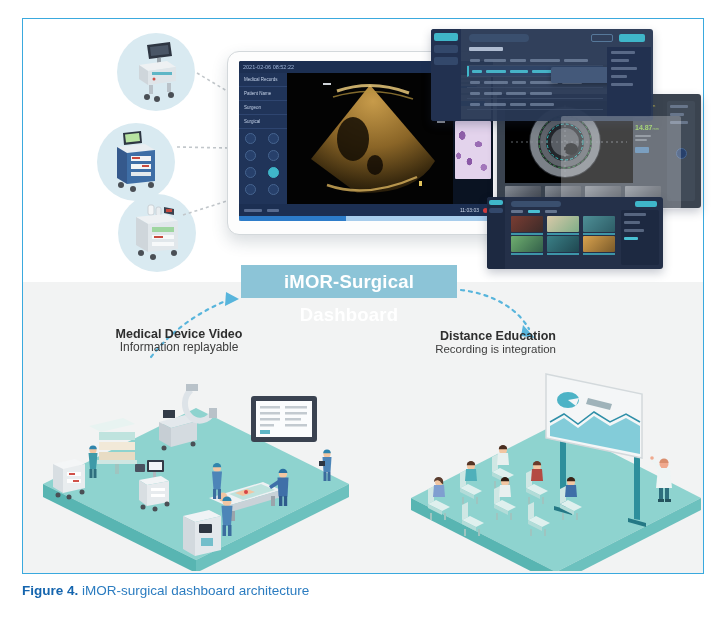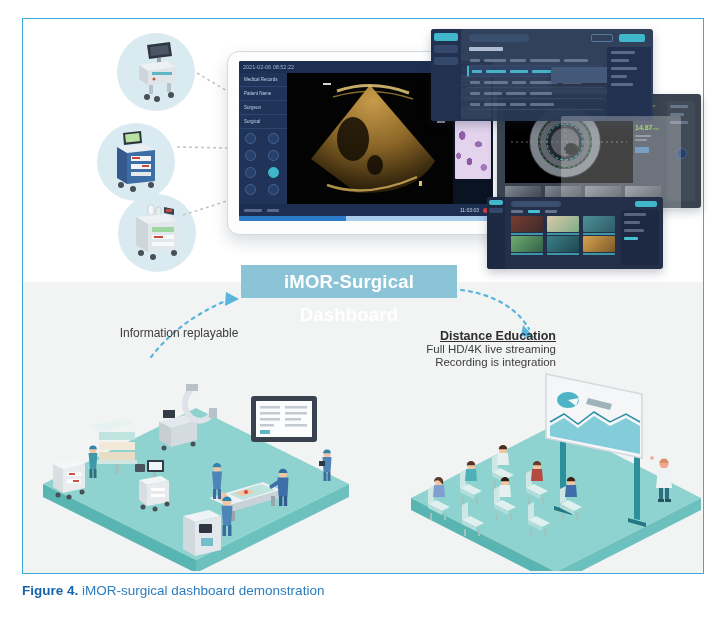--- a/index.html
+++ b/index.html
@@ -87,21 +87,21 @@
   .t6{background:linear-gradient(135deg,#d9a24e,#7a5a2a);}
   #scPanel{left:134px;top:13px;width:38px;height:55px;background:#1d2941;border-radius:2px;padding:3px;box-sizing:border-box;}
   #glass{left:538px;top:97px;width:120px;height:93px;background:rgba(255,255,255,.26);z-index:6;border-radius:2px;}
   
   #banner{left:218px;top:246px;width:216px;height:33px;background:#8cc4d7;z-index:8;
           color:#fff;font-size:18.5px;font-weight:bold;text-align:center;line-height:33px;letter-spacing:.2px;}
   #lblLeft{left:80px;top:308px;width:152px;text-align:center;z-index:2;color:#3d3d3d;}
   #lblLeft .t{font-weight:bold;font-size:12.5px;color:#2e2e2e;}
   #lblLeft .s{font-size:12px;line-height:13px;}
   #lblRight{left:353px;top:310px;width:180px;text-align:right;z-index:2;color:#3d3d3d;}
-  #lblRight .t{font-weight:bold;font-size:12.5px;color:#2e2e2e;text-decoration:underline;}
+  #lblRight .t{font-weight:bold;font-size:12.5px;color:#2e2e2e;}
   #lblRight .s{font-size:11.5px;line-height:12.5px;}
   
   #caption{left:22px;top:583px;font-size:13.5px;color:#2b7cc0;}
   #caption .lbl{font-weight:bold;color:#1565ae;}
   svg{display:block;}
   .novis{pointer-events:none;}
 </style>
 </head>
 <body>
 
@@ -375,25 +375,25 @@
       <div class="sp-bar" style="width:20px"></div>
       <div class="sp-bar" style="width:14px;background:#49c0d2;opacity:1"></div>
     </div>
   </div>
 
   <div id="banner" class="abs">
     <span>iMOR-Surgical Dashboard</span>
   </div>
 
   <div id="lblLeft" class="abs">
+    <div class="t">Medical Device Video</div>
     <div class="s">Information replayable</div>
   </div>
   <div id="lblRight" class="abs">
     <div class="t">Distance Education</div>
-    <div class="s">Full HD/4K live streaming</div>
     <div class="s">Recording is integration</div>
   </div>
 
   <svg class="abs" style="left:8px;top:337px;z-index:1;" width="330" height="215" viewBox="0 0 330 215">
     <g>
       <path d="M165,52 L318,128 L165,204 L12,128 Z" fill="#8ed3cf"></path>
       <path d="M12,128 L165,204 L165,217 L12,141 Z" fill="#58b5b2"></path>
       <path d="M165,204 L318,128 L318,141 L165,217 Z" fill="#6cc1be"></path>
     </g>
     <g>
@@ -632,14 +632,14 @@
           <path d="M-5,-0.5 a4.6,4.6 0 0 1 9.2,0 l0,3 l-2,-1.5 a4,4 0 0 0 -7.2,-1 Z" fill="#5a3c2e"></path>
           <path d="M-5,3 h10 l1,12 h-12 Z" fill="#7f9fd0"></path>
         </g>
     </g>
   </svg>
 
 </div>
 
 <div id="caption" class="abs">
   <span class="lbl">Figure 4.</span>
-  <span>iMOR-surgical dashboard demonstration</span>
+  <span>iMOR-surgical dashboard architecture</span>
 </div>
 
 </body></html>

